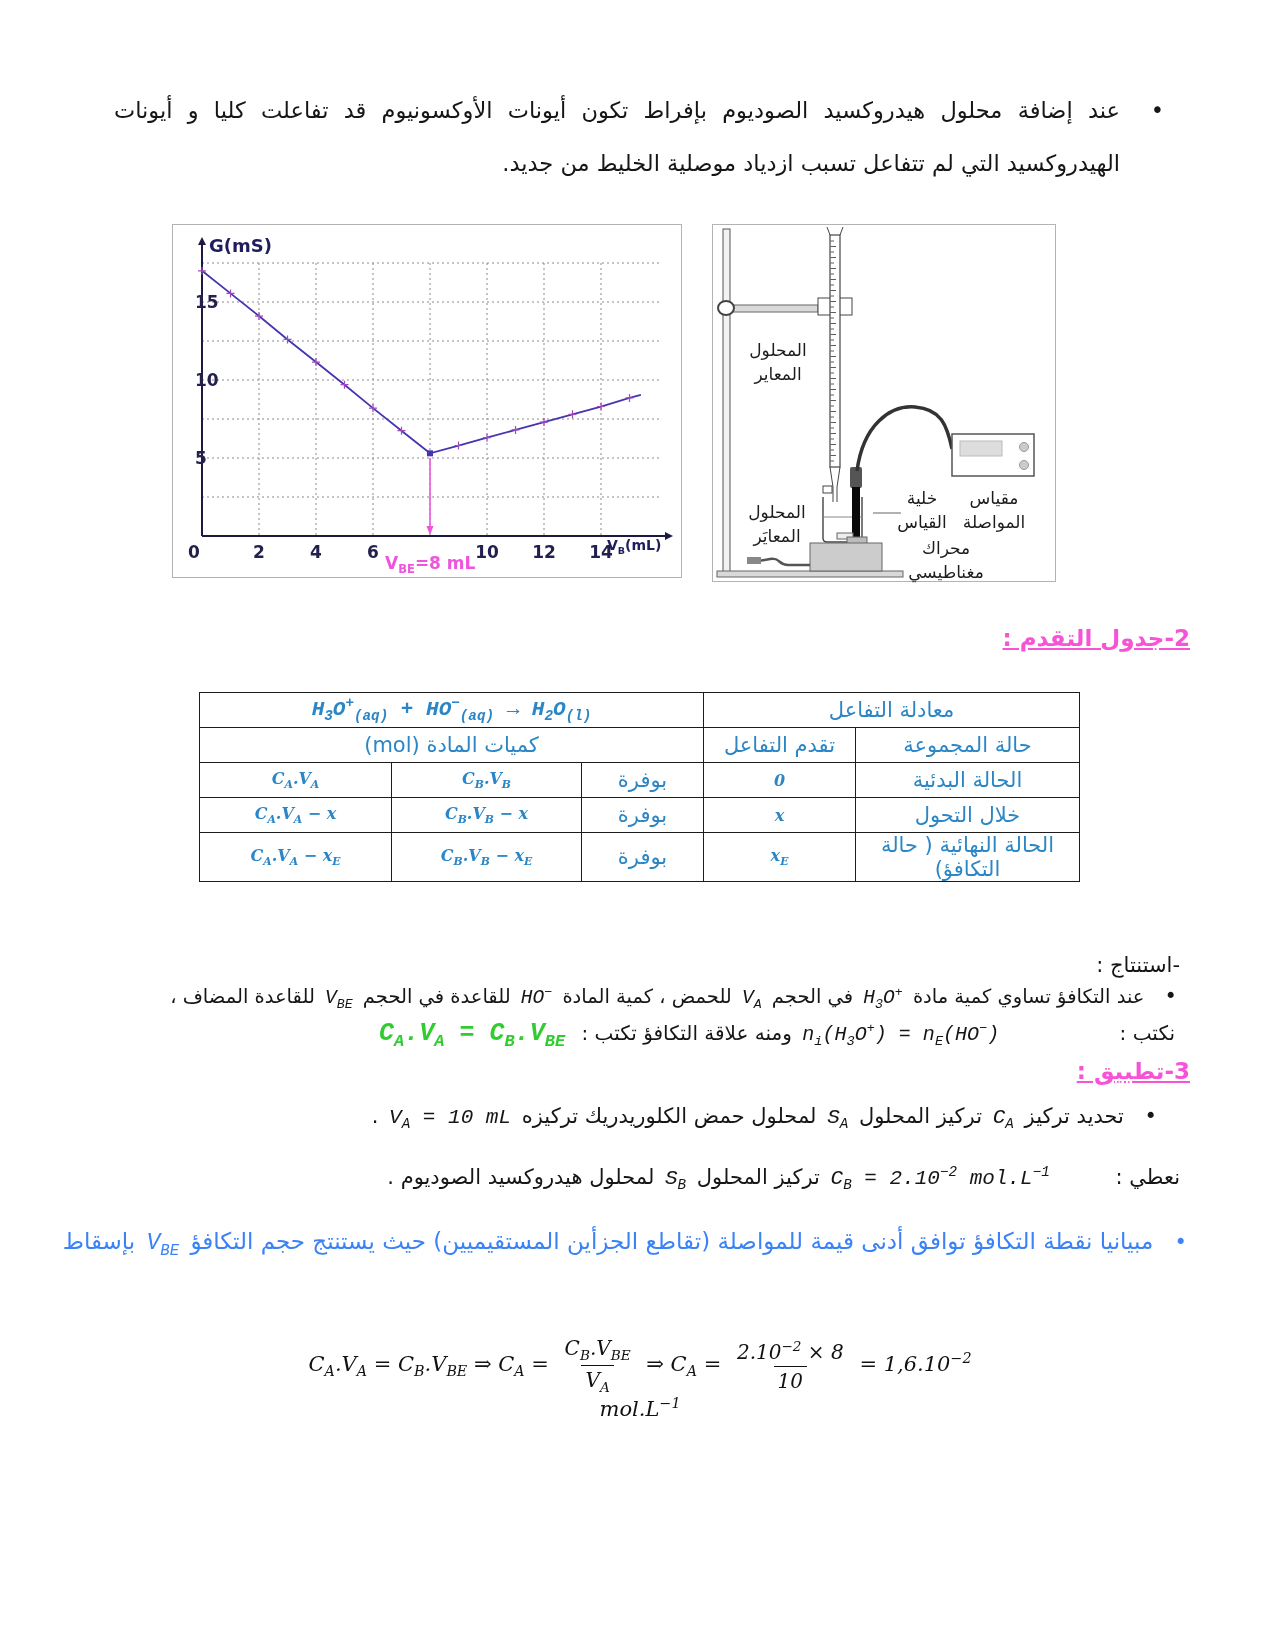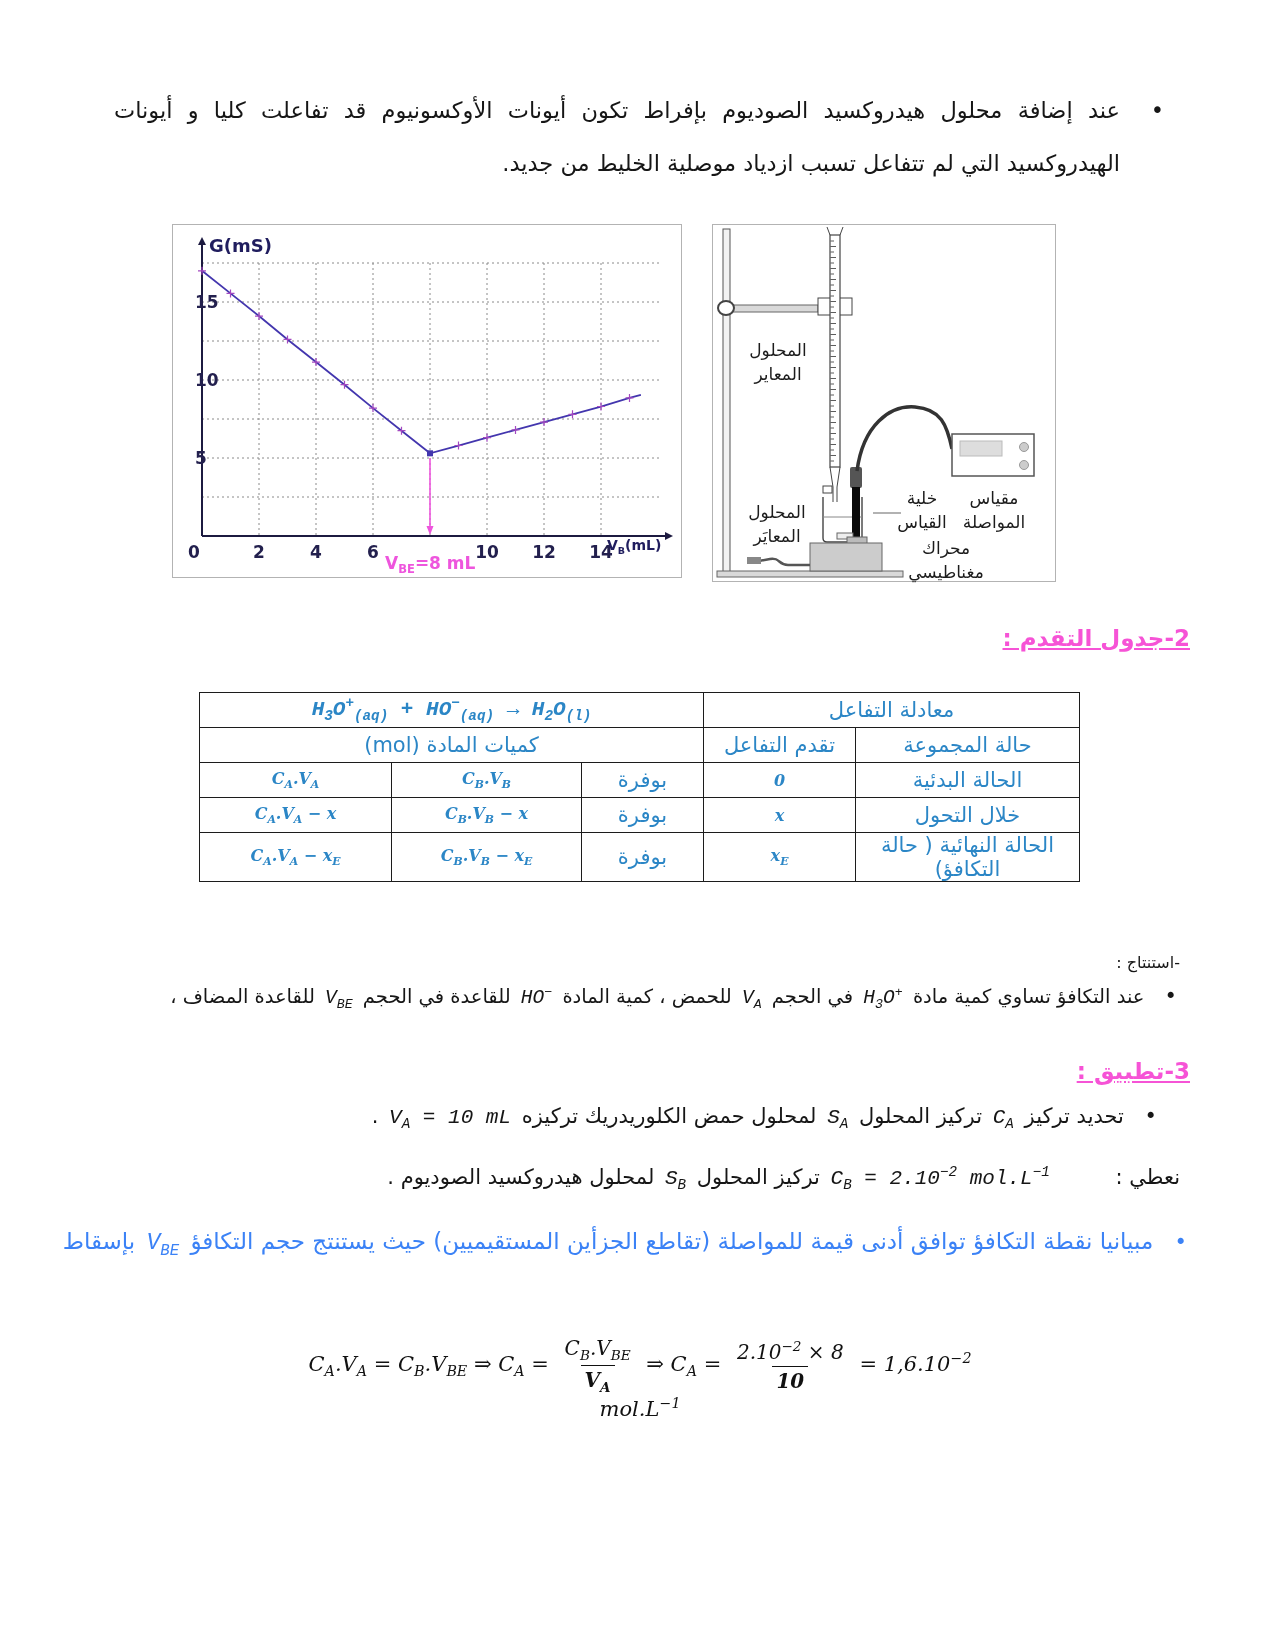--- a/index.html
+++ b/index.html
@@ -40,36 +40,36 @@
                  color:#2b86c6;font-size:21px;padding:0 4px;}
   .prog-table .mcell{font-family:"DejaVu Serif",serif;font-style:italic;font-weight:bold;
                      font-size:16px;direction:ltr;}
   .prog-table .eqcell{font-family:Liberation Mono, monospace;font-style:italic;font-weight:bold;
                       font-size:21px;direction:ltr;}
   sub,sup{font-size:68%;}
   
   .m{direction:ltr;unicode-bidi:isolate;font-family:Liberation Mono, monospace;font-style:italic;padding:0 4px;}
   .line{white-space:nowrap;}
   .blt{font-size:21px;padding-left:14px;}
-  .concl-head{right:95px;top:953px;font-size:16px;color:#161616;}
+  .concl-head{right:95px;top:953px;font-size:21px;color:#161616;}
   .concl-bullet{right:98px;top:984px;font-size:19.5px;color:#161616;}
   .concl-eqline{right:100px;top:1019px;font-size:20px;color:#161616;}
   .concl-eqline .lead{margin-left:110px;}
   .green-eq{color:#30cc30;font-weight:bold;font-size:25px;padding:0 10px;}
   .apply-b1{right:118px;top:1104px;font-size:21px;color:#161616;}
   .given-line{right:95px;top:1164px;font-size:21px;color:#161616;}
   .given-line .lead{margin-left:55px;}
   .apply-b2{right:88px;top:1228px;font-size:23px;color:#3b82f6;}
   .apply-b2l2{right:95px;top:1286px;font-size:23px;color:#161616;}
   .final-eq{left:300px;top:1336px;width:680px;text-align:center;direction:ltr;
             font-family:"DejaVu Serif",serif;font-style:italic;font-size:21px;color:#111;}
   .frac{display:inline-flex;flex-direction:column;align-items:center;vertical-align:middle;
         margin:0 5px;font-size:20px;}
   .frac .num{padding:0 4px 2px;}
-  .frac .den{border-top:1.7px solid #111;padding:2px 4px 0;font-weight:bold;}
+  .frac .den{border-top:1.7px solid #111;padding:2px 4px 0;}
 </style>
 </head>
 <body>
 
 <div class="page">
 
   <div class="abs intro">
     <span class="bullet">•</span>
     <span class="txt">عند إضافة محلول هيدروكسيد الصوديوم بإفراط تكون أيونات الأوكسونيوم قد تفاعلت كليا و أيونات الهيدروكسيد التي لم تتفاعل تسبب ازدياد موصلية الخليط من جديد.</span>
   </div>
@@ -269,20 +269,26 @@
     <span class="m">H<sub>3</sub>O<sup>+</sup></span>
     <span>في الحجم</span>
     <span class="m">V<sub>A</sub></span>
     <span>للحمض ، كمية المادة</span>
     <span class="m">HO<sup>−</sup></span>
     <span>للقاعدة في الحجم</span>
     <span class="m">V<sub>BE</sub></span>
     <span>للقاعدة المضاف ،</span>
   </div>
 
+  <div class="abs concl-eqline line">
+    <span class="lead">نكتب :</span>
+    <span class="m">n<sub>i</sub>(H<sub>3</sub>O<sup>+</sup>) = n<sub>E</sub>(HO<sup>−</sup>)</span>
+    <span>ومنه علاقة التكافؤ تكتب :</span>
+    <span class="m green-eq">C<sub>A</sub>.V<sub>A</sub> = C<sub>B</sub>.V<sub>BE</sub></span>
+  </div>
 
   <div class="abs pink-heading h-apply">3-تطبيق :</div>
 
   <div class="abs apply-b1 line">
     <span class="blt">•</span>
     <span>تحديد تركيز</span>
     <span class="m">C<sub>A</sub></span>
     <span>تركيز المحلول</span>
     <span class="m">S<sub>A</sub></span>
     <span>لمحلول حمض الكلوريدريك تركيزه</span>

